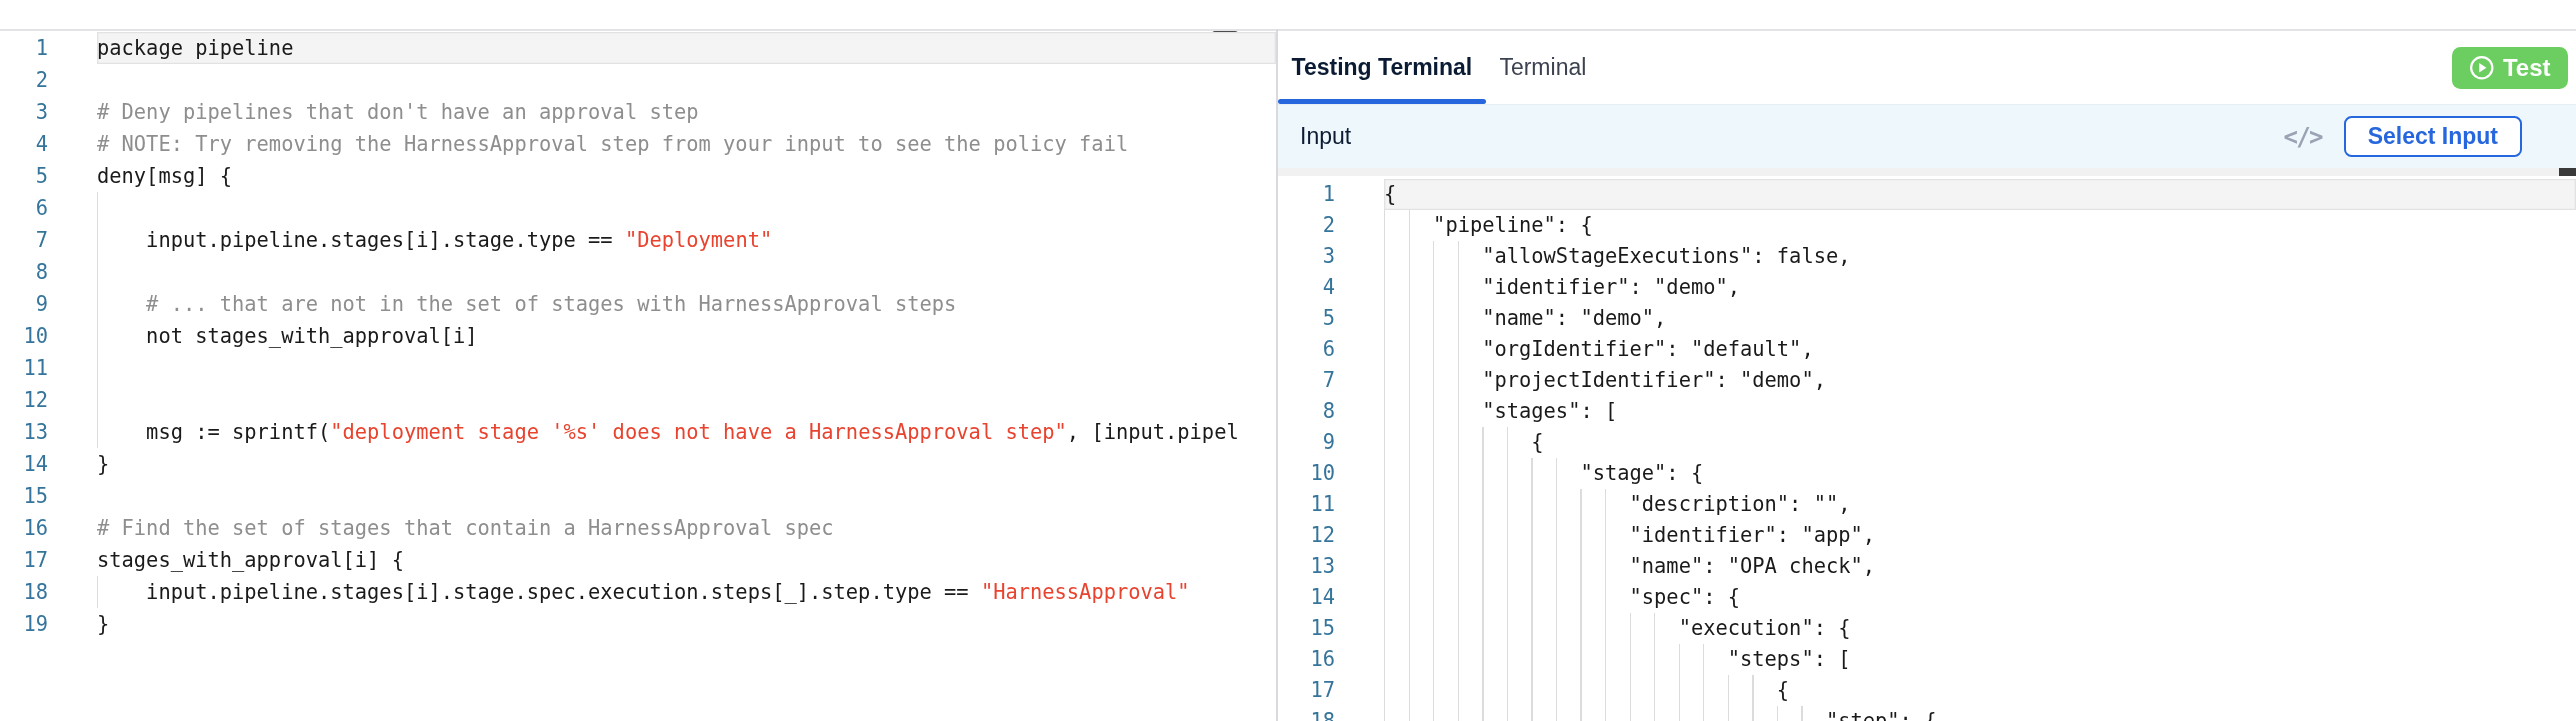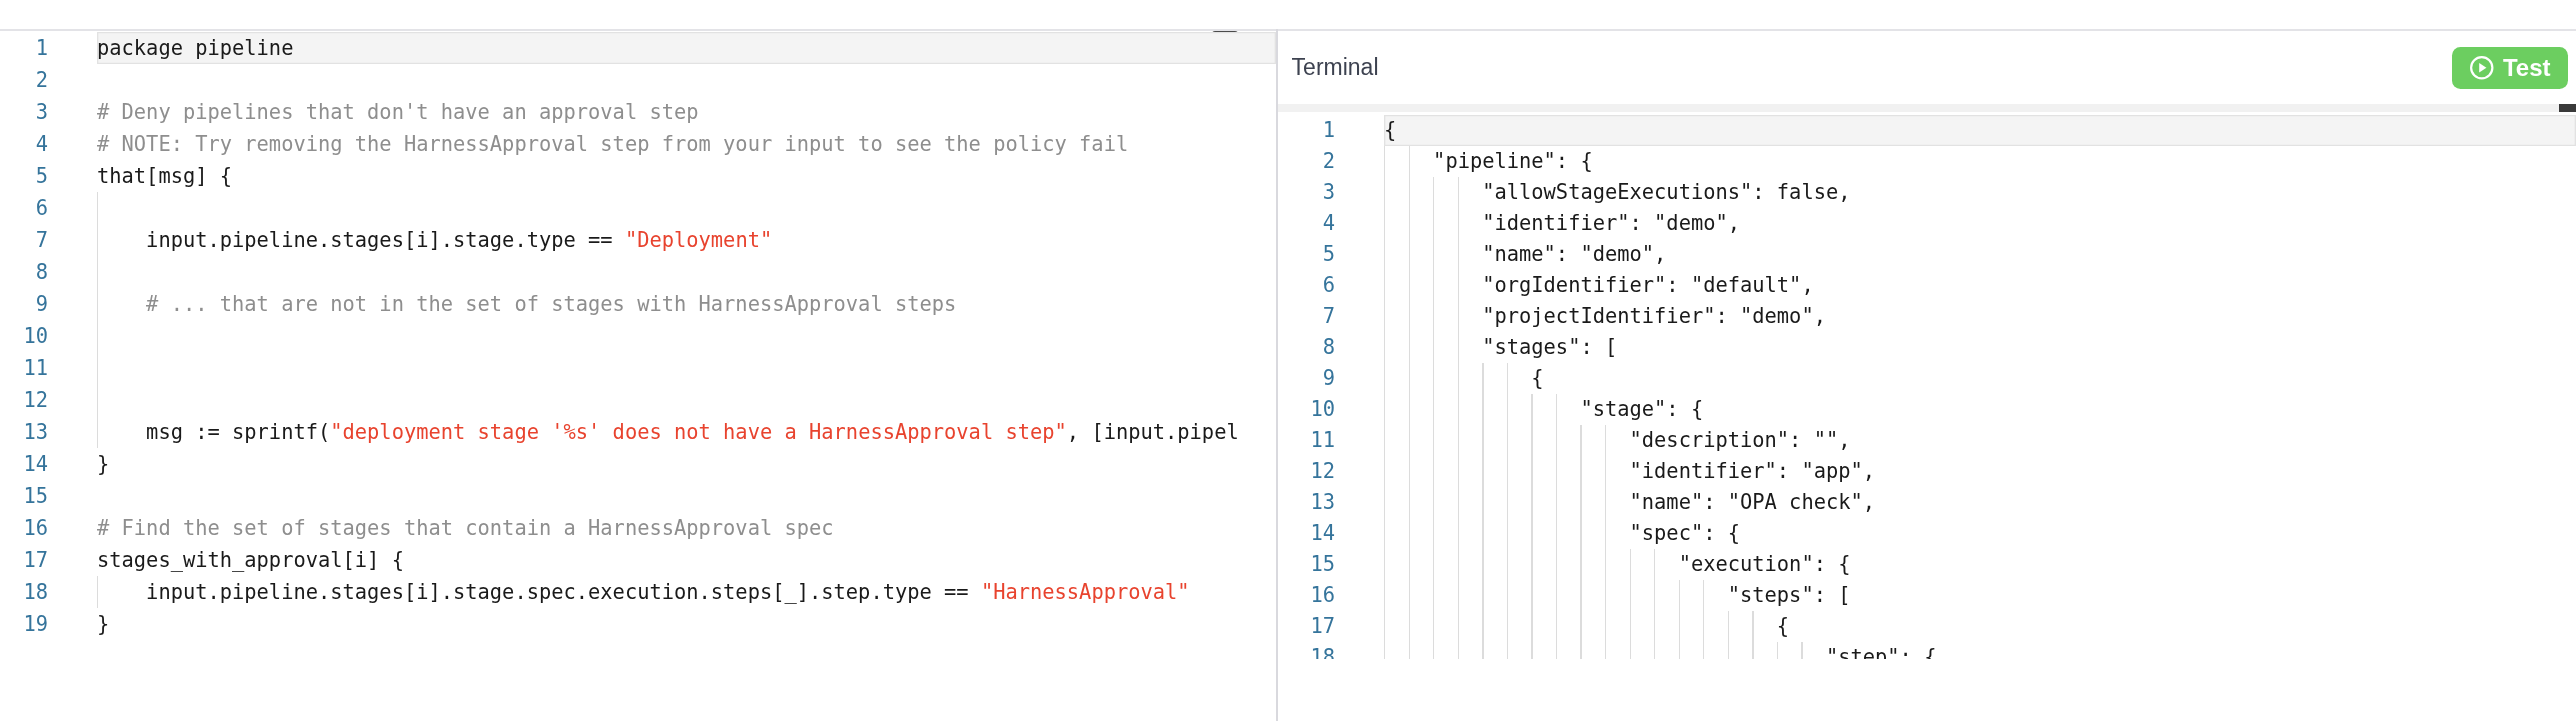--- a/index.html
+++ b/index.html
@@ -96,41 +96,41 @@
       <div class="row">
         <span class="gutter">3</span>
         <span class="content"><span class="seg comment"># Deny pipelines that don't have an approval step</span></span>
       </div>
       <div class="row">
         <span class="gutter">4</span>
         <span class="content"><span class="seg comment"># NOTE: Try removing the HarnessApproval step from your input to see the policy fail</span></span>
       </div>
       <div class="row">
         <span class="gutter">5</span>
-        <span class="content"><span class="seg code">that[msg] {</span></span>
+        <span class="content"><span class="seg code">deny[msg] {</span></span>
       </div>
       <div class="row">
         <span class="gutter">6</span>
         <span class="content"><i class="guide" style="left: calc(0ch);"></i></span>
       </div>
       <div class="row">
         <span class="gutter">7</span>
         <span class="content"><i class="guide" style="left: calc(0ch);"></i><span class="seg code">    input.pipeline.stages[i].stage.type == </span><span class="seg string">"Deployment"</span></span>
       </div>
       <div class="row">
         <span class="gutter">8</span>
         <span class="content"><i class="guide" style="left: calc(0ch);"></i></span>
       </div>
       <div class="row">
         <span class="gutter">9</span>
         <span class="content"><i class="guide" style="left: calc(0ch);"></i><span class="seg comment">    # ... that are not in the set of stages with HarnessApproval steps</span></span>
       </div>
       <div class="row">
         <span class="gutter">10</span>
-        <span class="content"><i class="guide" style="left: calc(0ch);"></i></span>
+        <span class="content"><i class="guide" style="left: calc(0ch);"></i><span class="seg code">    not stages_with_approval[i]</span></span>
       </div>
       <div class="row">
         <span class="gutter">11</span>
         <span class="content"><i class="guide" style="left: calc(0ch);"></i></span>
       </div>
       <div class="row">
         <span class="gutter">12</span>
         <span class="content"><i class="guide" style="left: calc(0ch);"></i></span>
       </div>
       <div class="row">
@@ -161,32 +161,40 @@
         <span class="gutter">19</span>
         <span class="content"><span class="seg code">}</span></span>
       </div>
     </section>
 
   <div class="vdivider"></div>
 
   <section class="right-panel">
 
     <header class="tabs-row">
+      <div class="tab active">
+        <span>Testing Terminal</span>
+      </div>
       <div class="tab">
         <span>Terminal</span>
       </div>
       <button class="test-btn">
         <svg width="25.5" height="25.5" viewBox="0 0 30 30">
           <circle cx="15" cy="15" r="12.5" fill="none" stroke="#ffffff" stroke-width="2.6"></circle>
           <path d="M12 9.5 L20.5 15 L12 20.5 Z" fill="#ffffff"></path>
         </svg>
         <span>Test</span>
       </button>
     </header>
 
+    <div class="input-bar">
+      <span class="input-label">Input</span>
+      <span class="code-icon">&lt;/&gt;</span>
+      <button class="select-input-btn">Select Input</button>
+    </div>
 
     <div class="hscroll-track">
       <div class="thumb"></div>
     </div>
 
     <div class="json-editor editor" id="json-editor">
         <div class="row">
           <span class="gutter">1</span>
           <span class="content current"><span class="seg code">{</span></span>
         </div>

